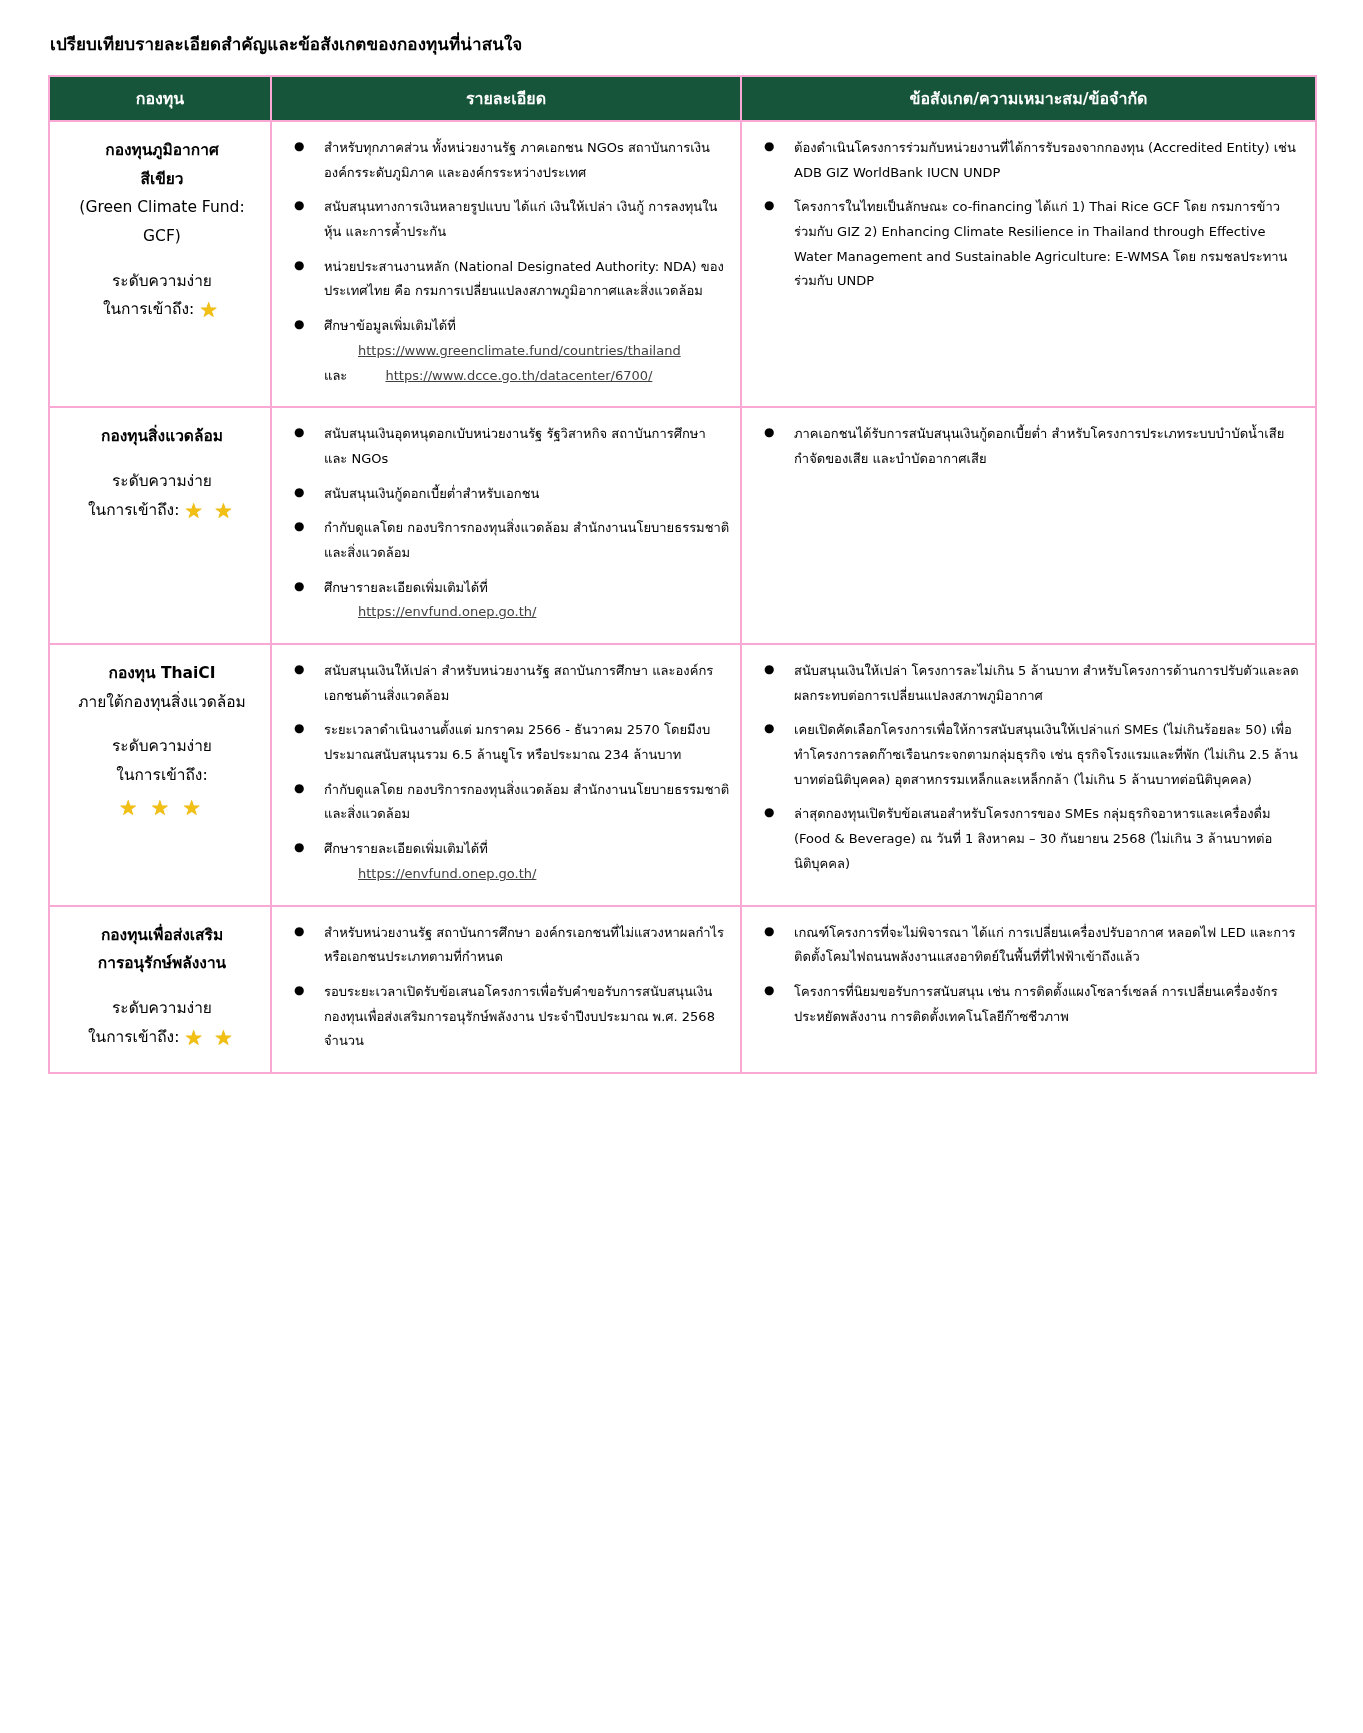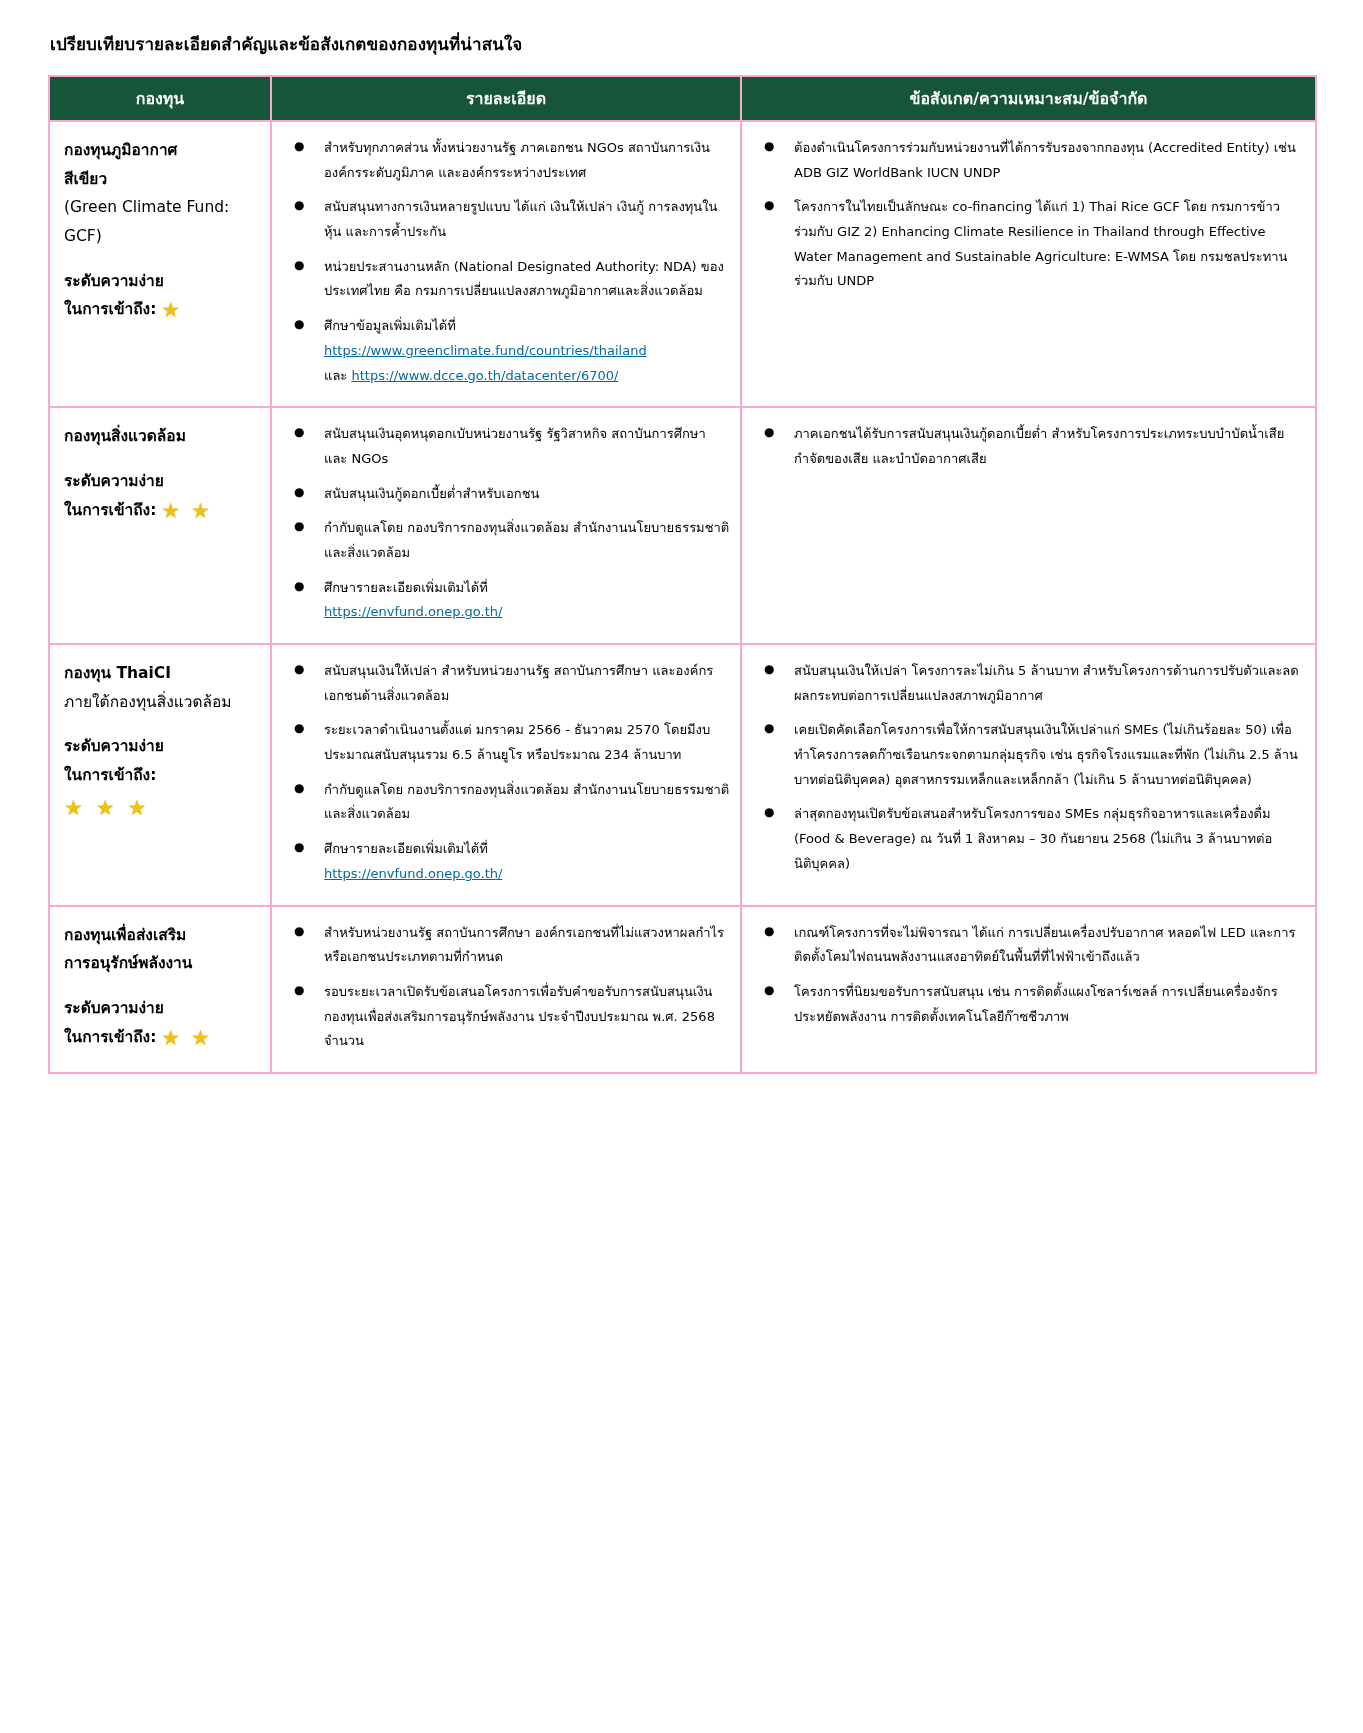--- a/index.html
+++ b/index.html
@@ -42,37 +42,38 @@
     border: 1px solid #16553a;
   }
   col.c1 { width: 222px; }
   col.c2 { width: 470px; }
   col.c3 { width: 575px; }
 
   td.col-fund {
     padding: 14px 10px 18px 14px;
     font-size: 15.5px;
     line-height: 1.85;
+    text-align: center;
   }
   td.col-detail, td.col-note {
     padding: 14px 10px 18px 8px;
     font-size: 13px;
     line-height: 1.9;
   }
   .fund-name {
     font-weight: bold;
   }
   .fund-sub {
     font-weight: normal;
   }
   .gap {
     height: 16px;
   }
   .ease-label {
-    font-weight: bold;
+    font-weight: normal;
     white-space: nowrap;
   }
   .ease-row {
     display: block;
     white-space: nowrap;
   }
   .stars {
     display: inline-block;
     vertical-align: -3px;
     letter-spacing: 3px;
@@ -104,22 +105,23 @@
   ul.bullets > li::before {
     content: "●";
     position: absolute;
     left: 14px;
     top: -1px;
     font-size: 12px;
     line-height: 1.9;
     color: #000;
   }
   a.link {
-    color: #0369a1;
+    color: #404040;
     word-break: break-all;
+    margin-left: 34px;
   }
 </style>
 </head>
 <body>
 
 <div class="page">
 
   <div class="doc-title">เปรียบเทียบรายละเอียดสำคัญและข้อสังเกตของกองทุนที่น่าสนใจ</div>
 
   <table class="fund-table">

